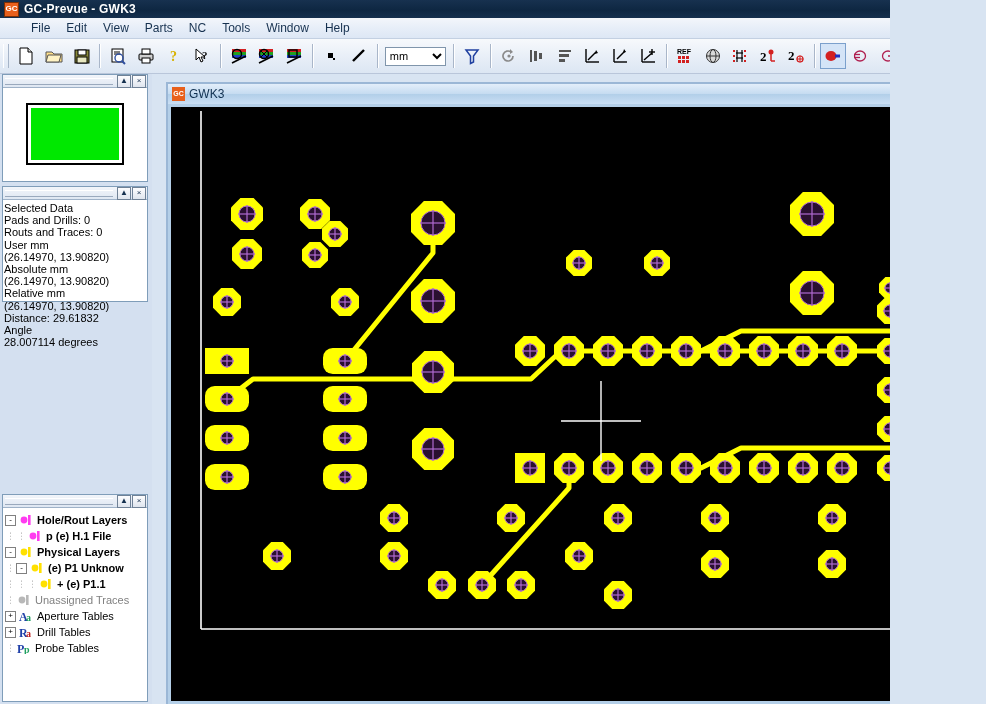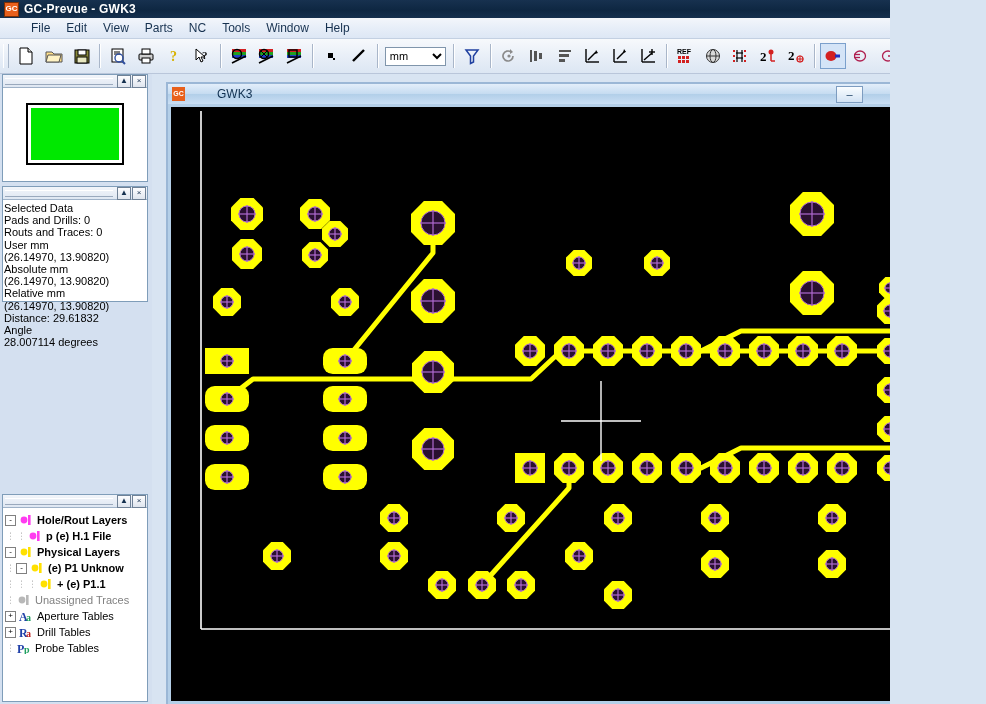--- a/index.html
+++ b/index.html
@@ -116,21 +116,21 @@
 
   
   .mdi{
     position:absolute;left:166px;top:82px;width:815px;height:622px;
     border:2px solid #9bb7d6;border-bottom:none;
     background:#b4cfe8;box-sizing:border-box;
   }
   .mdi-title{
     height:20px;
     background:linear-gradient(180deg,#e3eefa 0%,#c6dcf1 48%,#b2cfe9 52%,#cadff4 100%);
-    display:flex;align-items:center;box-sizing:border-box;padding:0 2px;gap:28px;
+    display:flex;align-items:center;box-sizing:border-box;padding:0 2px;
   }
   .mdi-ico{
     width:13px;height:14px;margin:0 4px 0 2px;background:#e8601c;
     color:#fff;font-size:7px;font-weight:bold;line-height:13px;text-align:center;
   }
   .mdi-name{flex:1;color:#103050;font-size:12px;}
   .mdi-btn{
     width:25px;height:15px;margin-left:2px;border:1px solid #7d9cc0;
     background:linear-gradient(180deg,#fafdff,#d3e3f4);
     display:flex;align-items:center;justify-content:center;cursor:default;

